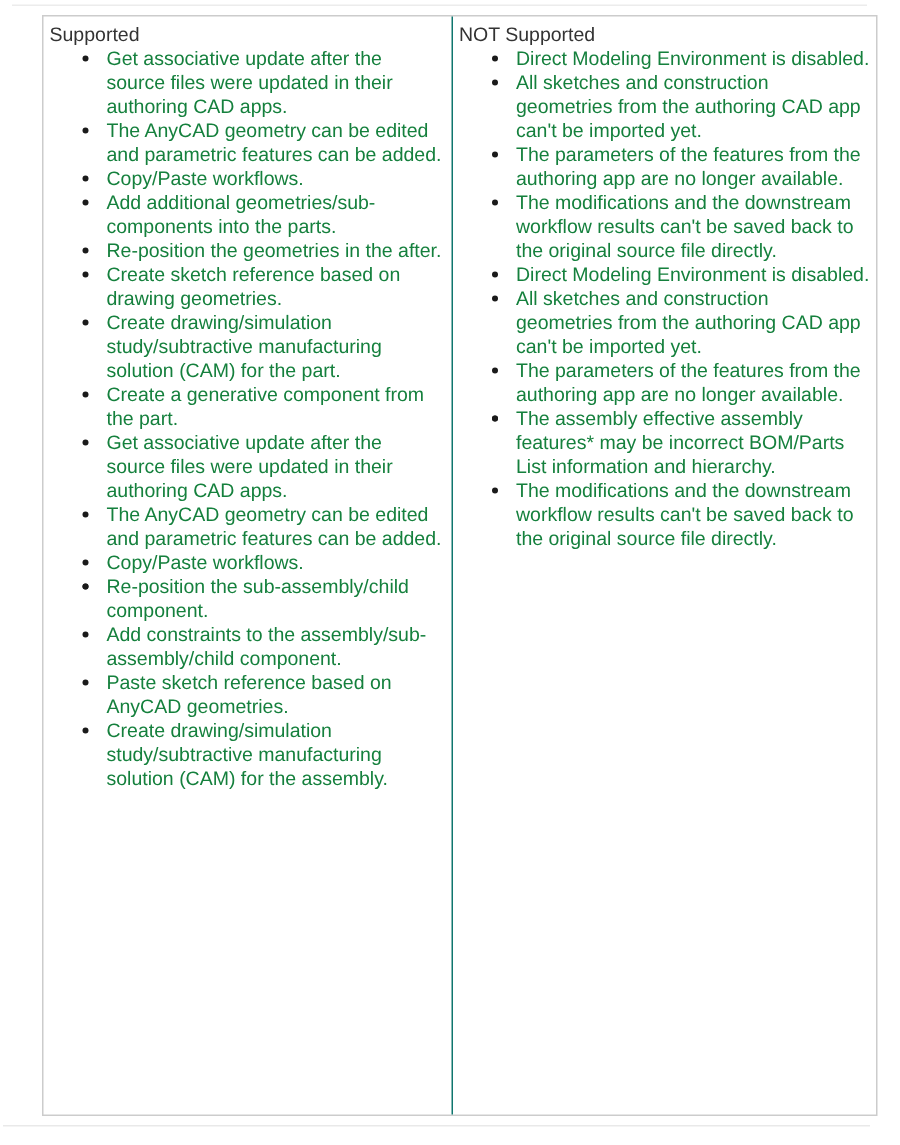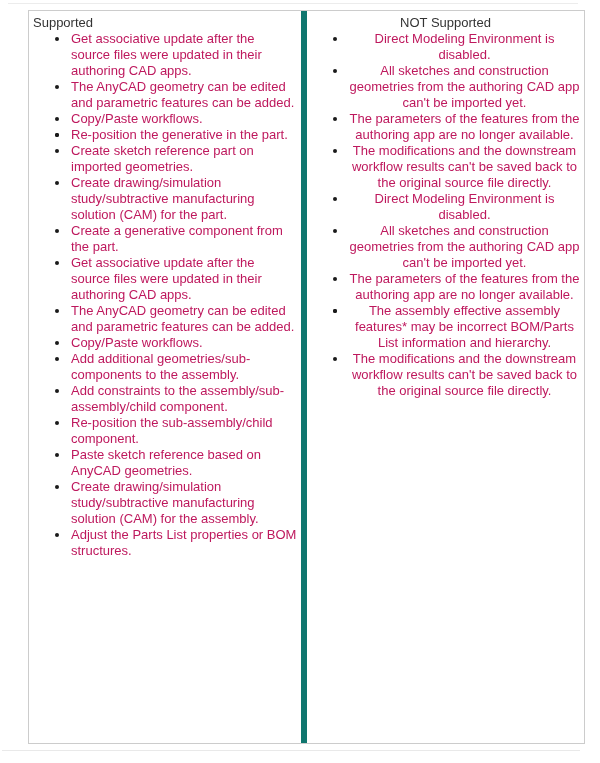--- a/index.html
+++ b/index.html
@@ -51,41 +51,40 @@
     color: #333333;
     font-size: 13px;
     line-height: 16px;
   }
   .cell-left {
     width: 272px;
     flex: 0 0 272px;
   }
   .cell-right {
     flex: 1 1 auto;
-    border-left: 6px solid #0f766e;
-    text-align: center;
+    border-left: 1px solid #0f766e;
   }
   .cell-header {
     font-size: 13px;
     line-height: 16px;
     color: #333333;
     white-space: nowrap;
   }
   ul.bullet-list {
     margin: 0;
     padding: 0;
     list-style: none;
   }
   ul.bullet-list li {
     position: relative;
     padding-left: 38px;
     margin: 0;
     font-size: 13px;
     line-height: 16px;
-    color: #be185d;
+    color: #15803d;
   }
   ul.bullet-list li .dot {
     position: absolute;
     left: 22px;
     top: 6px;
     width: 4px;
     height: 4px;
     border-radius: 50%;
     background: #1a1a1a;
   }
@@ -111,30 +110,31 @@
             <span>The AnyCAD geometry can be edited and parametric features can be added.</span>
           </li>
 
           <li>
             <span class="dot"></span>
             <span>Copy/Paste workflows.</span>
           </li>
 
           <li>
             <span class="dot"></span>
-          </li>
-
-          <li>
-            <span class="dot"></span>
-            <span>Re-position the generative in the part.</span>
-          </li>
-
-          <li>
-            <span class="dot"></span>
-            <span>Create sketch reference part on imported geometries.</span>
+            <span>Add additional geometries/sub-components into the parts.</span>
+          </li>
+
+          <li>
+            <span class="dot"></span>
+            <span>Re-position the geometries in the after.</span>
+          </li>
+
+          <li>
+            <span class="dot"></span>
+            <span>Create sketch reference based on drawing geometries.</span>
           </li>
 
           <li>
             <span class="dot"></span>
             <span>Create drawing/simulation study/subtractive manufacturing solution (CAM) for the part.</span>
           </li>
 
           <li>
             <span class="dot"></span>
             <span>Create a generative component from the part.</span>
@@ -150,48 +150,43 @@
             <span>The AnyCAD geometry can be edited and parametric features can be added.</span>
           </li>
 
           <li>
             <span class="dot"></span>
             <span>Copy/Paste workflows.</span>
           </li>
 
           <li>
             <span class="dot"></span>
-            <span>Add additional geometries/sub-components to the assembly.</span>
+          </li>
+
+          <li>
+            <span class="dot"></span>
+            <span>Re-position the sub-assembly/child component.</span>
           </li>
 
           <li>
             <span class="dot"></span>
             <span>Add constraints to the assembly/sub-assembly/child component.</span>
           </li>
 
           <li>
             <span class="dot"></span>
-            <span>Re-position the sub-assembly/child component.</span>
-          </li>
-
-          <li>
-            <span class="dot"></span>
             <span>Paste sketch reference based on AnyCAD geometries.</span>
           </li>
 
           <li>
             <span class="dot"></span>
             <span>Create drawing/simulation study/subtractive manufacturing solution (CAM) for the assembly.</span>
           </li>
 
 
-          <li>
-            <span class="dot"></span>
-            <span>Adjust the Parts List properties or BOM structures.</span>
-          </li>
         </ul>
     </div>
 
     <div class="cell cell-right">
       <div class="cell-header">NOT Supported</div>
       <ul class="bullet-list">
 
           <li>
             <span class="dot"></span>
             <span>Direct Modeling Environment is disabled.</span>

